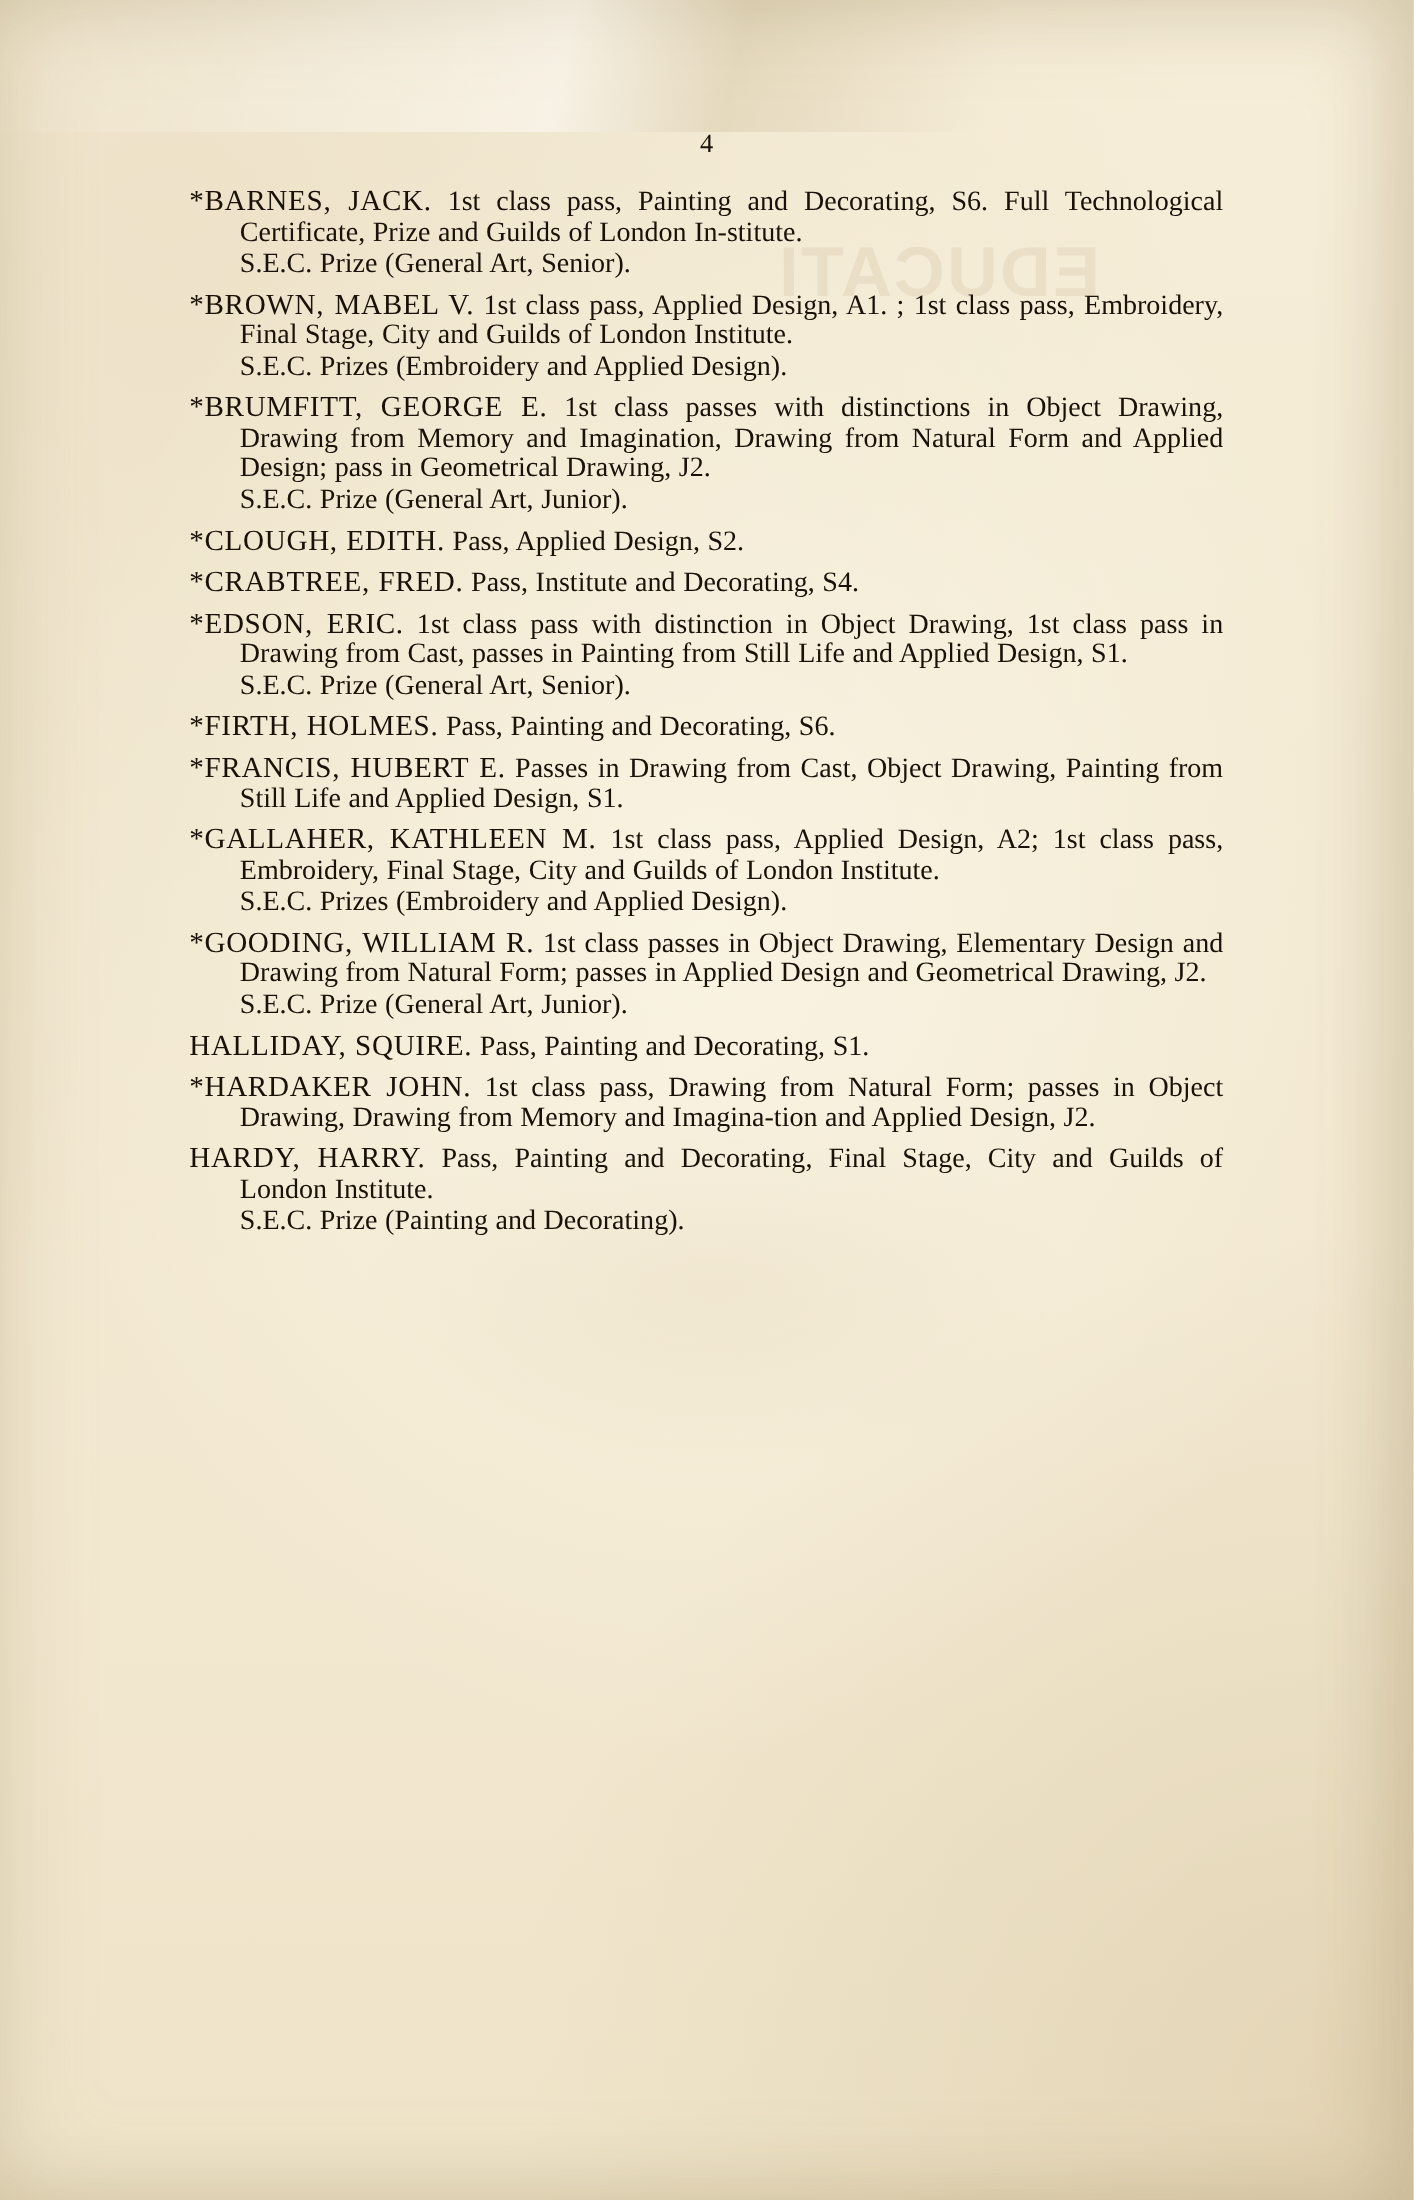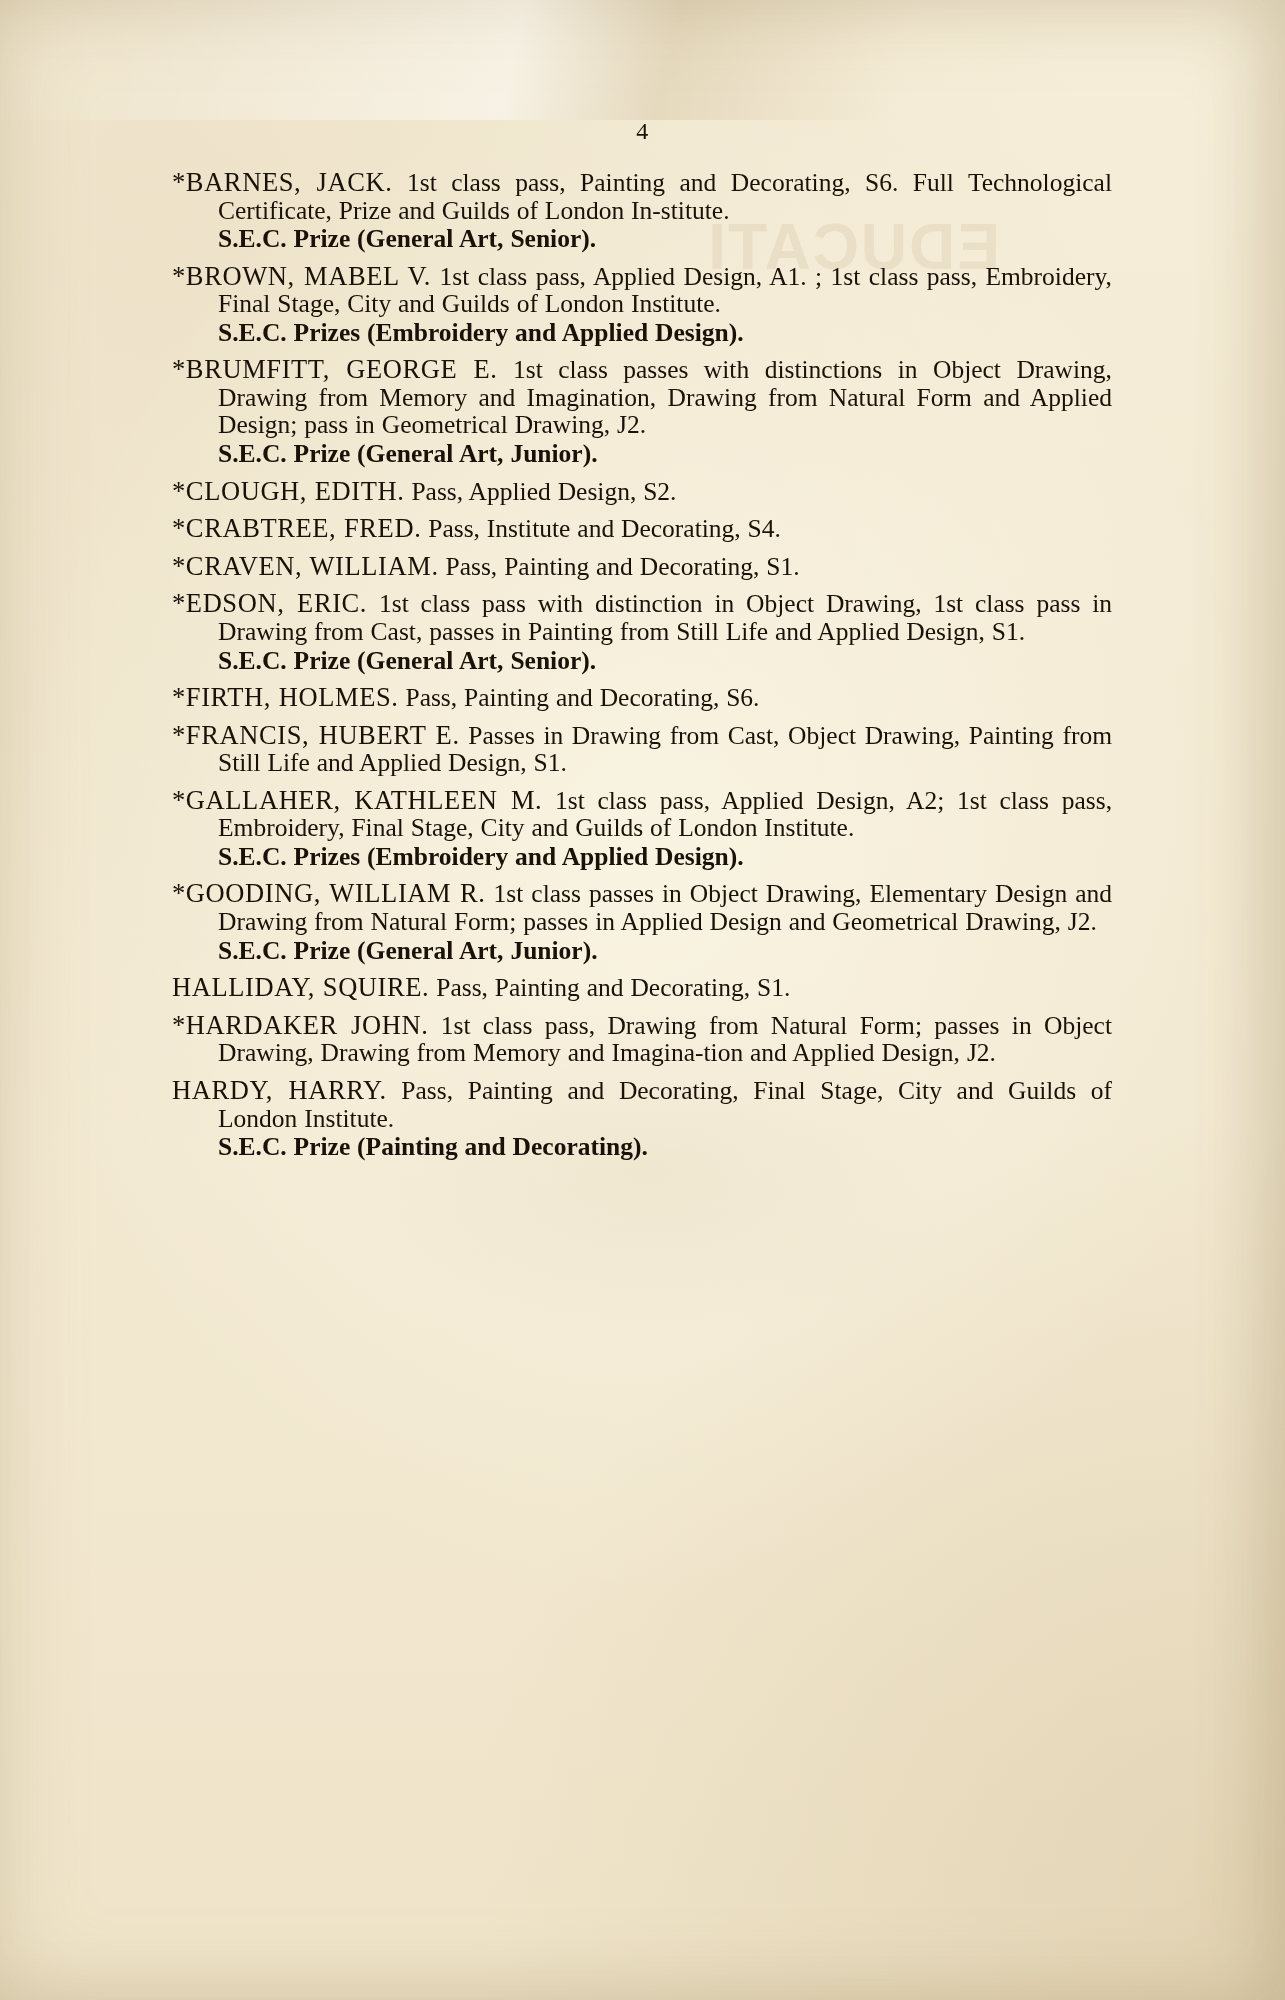--- a/index.html
+++ b/index.html
@@ -100,21 +100,20 @@
     text-indent: 0;
     padding-left: 46px;
   }
   .entry p.main .hang {
     margin-left: -46px;
   }
   .entry p.sec {
     padding-left: 46px;
     margin-top: 1px;
     text-align: center;
-    font-weight: bold;
   }
   .name {
     letter-spacing: 0.6px;
   }
   .nm {
     font-size: 26.5px;
   }
 </style>
 </head>
 <body>
@@ -138,23 +137,20 @@
         <p class="main"><span class="name hang nm">*BRUMFITT,  GEORGE  E.</span><span>  1st class passes with distinctions in Object Drawing, Drawing from Memory and Imagination, Drawing from Natural Form and Applied Design; pass in Geometrical Drawing, J2.</span></p>
         <p class="sec">S.E.C. Prize (General Art, Junior).</p>
       </div>
       <div class="entry">
         <p class="main"><span class="name hang nm">*CLOUGH, EDITH.</span><span>  Pass, Applied Design, S2.</span></p>
       </div>
       <div class="entry">
         <p class="main"><span class="name hang nm">*CRABTREE,  FRED.</span><span>  Pass, Institute and Decorating, S4.</span></p>
       </div>
       <div class="entry">
-        <p class="main"><span class="name hang nm">*CRAVEN,  WILLIAM.</span><span>  Pass, Painting and Decorating, S1.</span></p>
-      </div>
-      <div class="entry">
         <p class="main"><span class="name hang nm">*EDSON,  ERIC.</span><span>  1st class pass with distinction in Object Drawing, 1st class pass in Drawing from Cast, passes in Painting from Still Life and Applied Design, S1.</span></p>
         <p class="sec">S.E.C. Prize (General Art, Senior).</p>
       </div>
       <div class="entry">
         <p class="main"><span class="name hang nm">*FIRTH,  HOLMES.</span><span>  Pass, Painting and Decorating, S6.</span></p>
       </div>
       <div class="entry">
         <p class="main"><span class="name hang nm">*FRANCIS,  HUBERT  E.</span><span>  Passes in Drawing from Cast, Object Drawing, Painting from Still Life and Applied Design, S1.</span></p>
       </div>
       <div class="entry">

